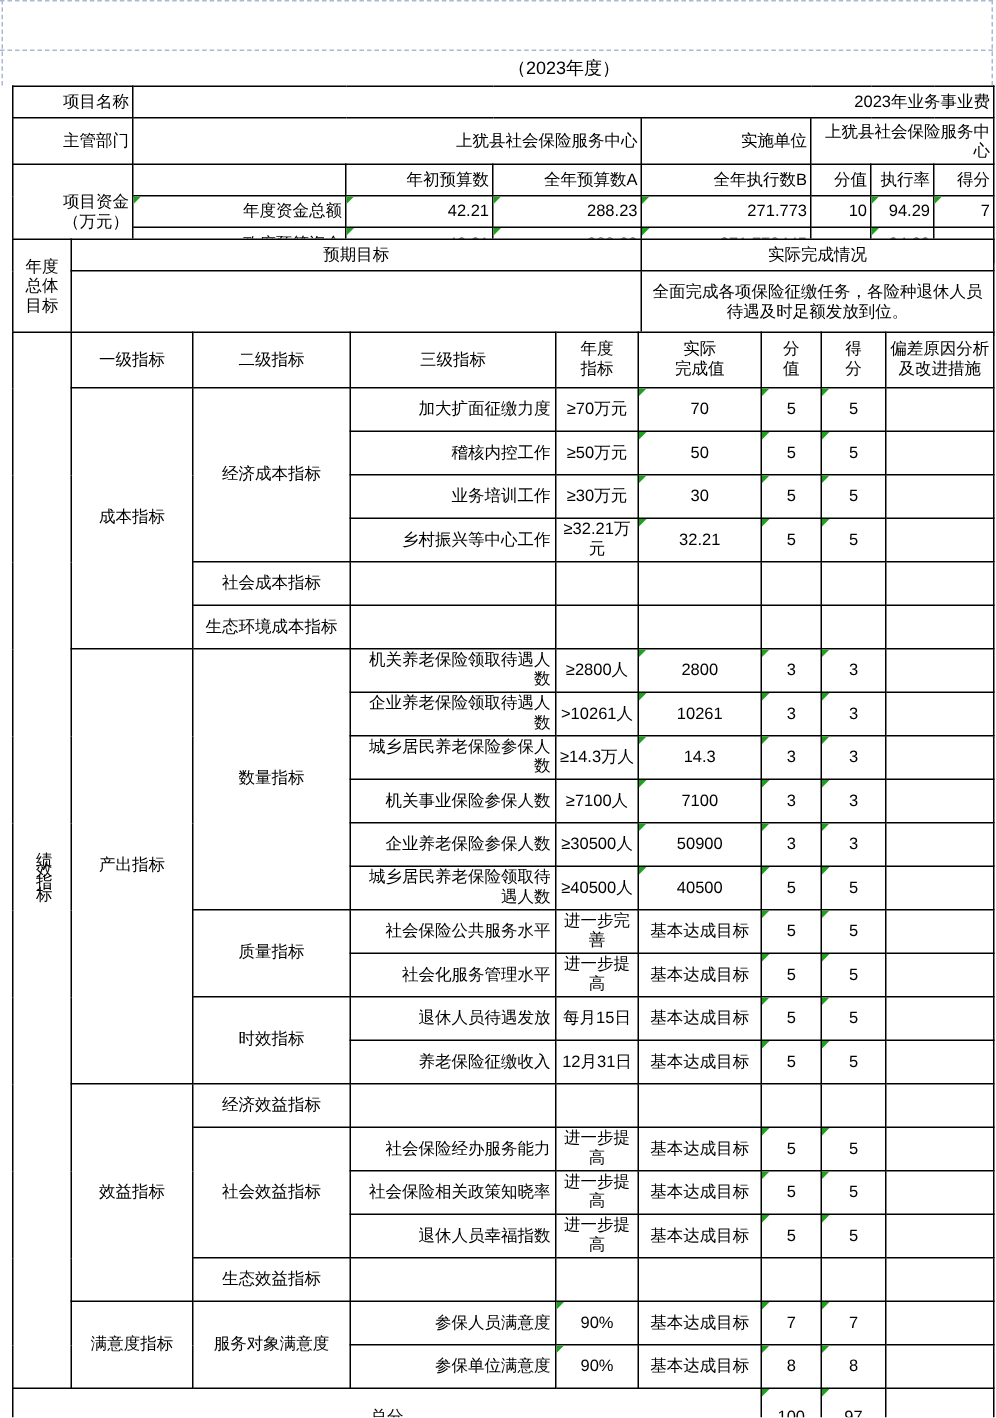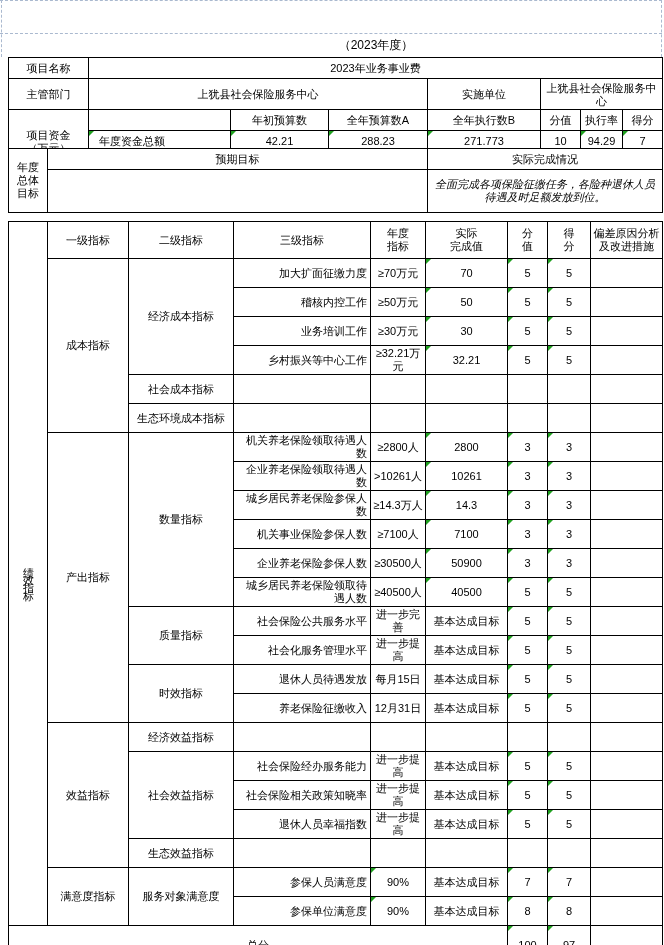--- a/index.html
+++ b/index.html
@@ -7,25 +7,25 @@
         font-family:"Liberation Sans","DejaVu Sans",sans-serif;overflow:hidden;}
   .guide{position:absolute;pointer-events:none;}
   .gh{left:0;width:662px;height:0;border-top:1px dashed #aab9cf;}
   .gv{top:0;height:57px;width:0;border-left:1px dashed #aab9cf;}
   .title{position:absolute;top:2px;left:0;width:100%;text-align:center;
          font-size:22px;font-weight:bold;letter-spacing:2px;}
   .subtitle{position:absolute;top:37px;left:0;width:100%;text-align:center;font-size:12px;padding-left:44px;}
   table{border-collapse:collapse;table-layout:fixed;position:absolute;left:8px;width:654px;background:#fff;}
   td{border:1px solid #000;font-size:11px;line-height:13px;text-align:center;
      vertical-align:middle;padding:1px 2px;position:relative;overflow:hidden;word-break:break-all;}
-  #tA{top:57px;} #tB{top:148px;padding-left:44px;} #tC{top:221px;}
-  #tA td{height:18px;}
+  #tA{top:57px;} #tB{top:159px;padding-left:44px;} #tC{top:221px;}
+  #tA td{height:18px;text-align:right;}
   #tA tr.r5 td{height:20px;}
   #tB tr.bh td{height:18px;}
-  #tB tr.bc td{height:40px;font-style:italic;}
+  #tB tr.bc td{height:40px;}
   #tC tr.hdr td{height:34px;}
   #tC td{height:26px;}
   #tC tr.total td{height:36px;}
   .pre{white-space:pre-line;}
   .leftal{text-align:left;padding-left:10px;}
   .l3c{text-align:right;padding:1px 3px;}
   .tri::before{content:"";position:absolute;left:0;top:0;width:0;height:0;
                border-top:5px solid #1fa01f;border-right:5px solid transparent;}
   .vert{writing-mode:vertical-lr;text-orientation:upright;letter-spacing:8px;padding:0;}
   .clip{vertical-align:top;padding-top:3px;}

